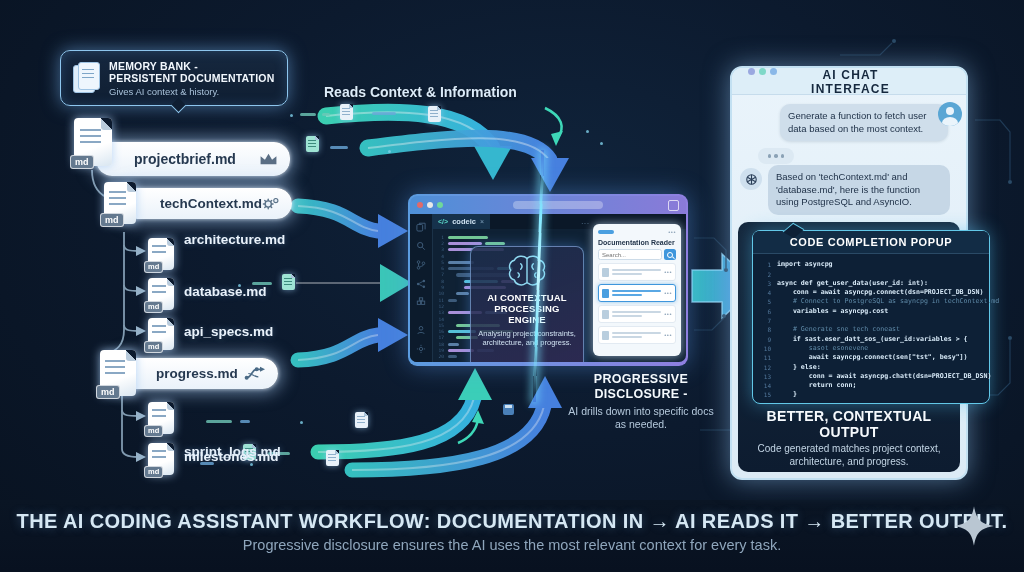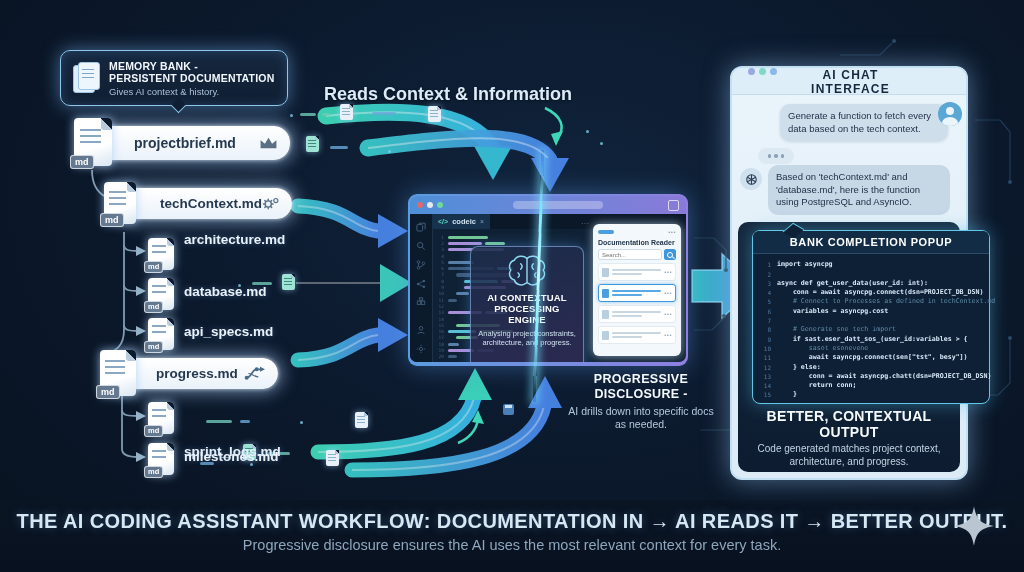--- a/index.html
+++ b/index.html
@@ -34,21 +34,21 @@
   .mdicon::before{content:"";position:absolute;top:0;right:0;width:28%;height:24%;
     background:linear-gradient(225deg,#0c1a2e 48%,#b9cbdc 50%);border-radius:0 4px 0 3px;}
   .mdicon::after{content:"";position:absolute;left:15%;top:22%;width:55%;height:38%;
     background:repeating-linear-gradient(#8aa8c4 0 2px,transparent 2px 6px);}
   .mdicon .bdg{position:absolute;left:-4px;bottom:-3px;background:#64798f;color:#fff;font-size:9px;font-weight:bold;
     padding:0 4px;border-radius:3px;border:1px solid rgba(255,255,255,.7);line-height:12px;text-align:right;}
   .mdicon.sm .bdg{font-size:7.5px;line-height:10px;padding:0 3px;}
   .subfile{position:absolute;font-size:13.5px;font-weight:600;color:#e9f2fb;z-index:5;text-shadow:0 0 6px rgba(130,180,230,.4);}
 
   
-  .flowlabel{color:#dcebf8;font-weight:600;font-size:18px;z-index:4;text-shadow:0 1px 3px rgba(0,0,0,.5);}
+  .flowlabel{color:#dcebf8;font-weight:600;font-size:14px;z-index:4;text-shadow:0 1px 3px rgba(0,0,0,.5);}
   #progressive{left:566px;top:372px;width:150px;text-align:center;z-index:6;}
   #progressive .h{font-size:12.5px;font-weight:800;color:#f4f9fd;line-height:15px;letter-spacing:.3px;}
   #progressive .d{font-size:10.5px;color:#b5c9dc;line-height:13px;margin-top:3px;}
 
   
   #editor{left:408px;top:194px;width:280px;height:172px;border-radius:9px;z-index:5;
     background:linear-gradient(90deg,#5b9ce0,#8f7fe0);padding:2px;box-sizing:border-box;
     box-shadow:0 0 24px rgba(90,150,230,.45);}
   #editor .topbar{height:18px;border-radius:7px 7px 0 0;display:flex;align-items:center;padding:0 7px;
     background:linear-gradient(90deg,#4e90d8,#8a7ad8);}
@@ -309,21 +309,21 @@
         <span>MEMORY BANK -</span><br>
         <span>PERSISTENT DOCUMENTATION</span>
       </div>
       <div class="t2">Gives AI context &amp; history.</div>
     </div>
   </div>
 
   <div class="mdicon abs" style="left:74px;top:118px;width:38px;height:48px;">
     <span class="bdg">md</span>
     </div>
-  <div class="pill abs" style="left:96px;top:126px;width:194px;height:34px;">
+  <div class="pill abs" style="left:96px;top:142px;width:194px;height:34px;">
     <span class="nm">projectbrief.md</span>
     <svg width="19" height="14" viewBox="0 0 24 17">
       <path d="M2 15 L2 5 L7.5 9.5 L12 2 L16.5 9.5 L22 5 L22 15 Z" fill="#5a6e84"></path>
       </svg>
   </div>
 
   <div class="mdicon abs" style="left:104px;top:182px;width:32px;height:42px;">
     <span class="bdg">md</span>
     </div>
   <div class="pill abs" style="left:122px;top:188px;width:170px;height:31px;">
@@ -575,75 +575,75 @@
     <div class="d">AI drills down into specific docs as needed.</div>
   </div>
 
   <div id="chat" class="abs">
     <div class="hdr">
       <span class="dot" style="background:#9aa8e0;width:7px;height:7px;"></span>
       <span class="dot" style="background:#7fd8c8;width:7px;height:7px;"></span>
       <span class="dot" style="background:#8ab8e8;width:7px;height:7px;"></span>
       <span class="title">AI CHAT INTERFACE</span>
     </div>
-    <div class="bubble" id="userbubble">Generate a function to fetch every data based on the tech context.</div>
+    <div class="bubble" id="userbubble">Generate a function to fetch user data based on the most context.</div>
     <div class="abs" id="useravatar"></div>
     <div class="abs" id="typing">
         <i></i>
         <i></i>
         <i></i>
       </div>
     <div class="abs" id="aiavatar">
       <svg width="15" height="15" viewBox="0 0 20 20" stroke="#2a3e58" stroke-width="1.5" fill="none">
         <circle cx="10" cy="10" r="6.3"></circle>
         <path d="M10 3.7 L10 16.3 M4.5 6.9 L15.5 13.1 M4.5 13.1 L15.5 6.9"></path>
         </svg>
     </div>
     <div class="bubble" id="aibubble">Based on 'techContext.md' and 'database.md', here is the function using PostgreSQL and AsyncIO.</div>
   </div>
 
   <div id="darkpanel" class="abs"></div>
 
   <div id="popup" class="abs">
     <div class="tail"></div>
     <div class="hdr">
-        <span class="t">BANK COMPLETION POPUP</span>
+        <span class="t">CODE COMPLETION POPUP</span>
       </div>
     <div class="code">
       <div class="cl">
           <span class="n">1</span>
           <span class="t">import asyncpg</span>
         </div>
       <div class="cl">
           <span class="n">2</span>
           <span class="t"></span>
         </div>
       <div class="cl">
           <span class="n">3</span>
           <span class="t">async def get_user_data(user_id: int):</span>
         </div>
       <div class="cl">
           <span class="n">4</span>
           <span class="t">    conn = await asyncpg.connect(dsn=PROJECT_DB_DSN)</span>
         </div>
       <div class="cl cmt">
           <span class="n">5</span>
-          <span class="t">    # Connect to Processes as defined in techContext.md</span>
+          <span class="t">    # Connect to PostgreSQL as sayncpg in techContext.md</span>
         </div>
       <div class="cl">
           <span class="n">6</span>
           <span class="t">    variables = asyncpg.cost</span>
         </div>
       <div class="cl">
           <span class="n">7</span>
           <span class="t"></span>
         </div>
       <div class="cl cmt">
           <span class="n">8</span>
-          <span class="t">    # Generate sne tech import</span>
+          <span class="t">    # Generate sne tech coneast</span>
         </div>
       <div class="cl">
           <span class="n">9</span>
           <span class="t">    if sast.eser_datt_sos_(user_id:variables &gt; {</span>
         </div>
       <div class="cl cmt">
           <span class="n">10</span>
           <span class="t">        sasot esonevene</span>
         </div>
       <div class="cl">

